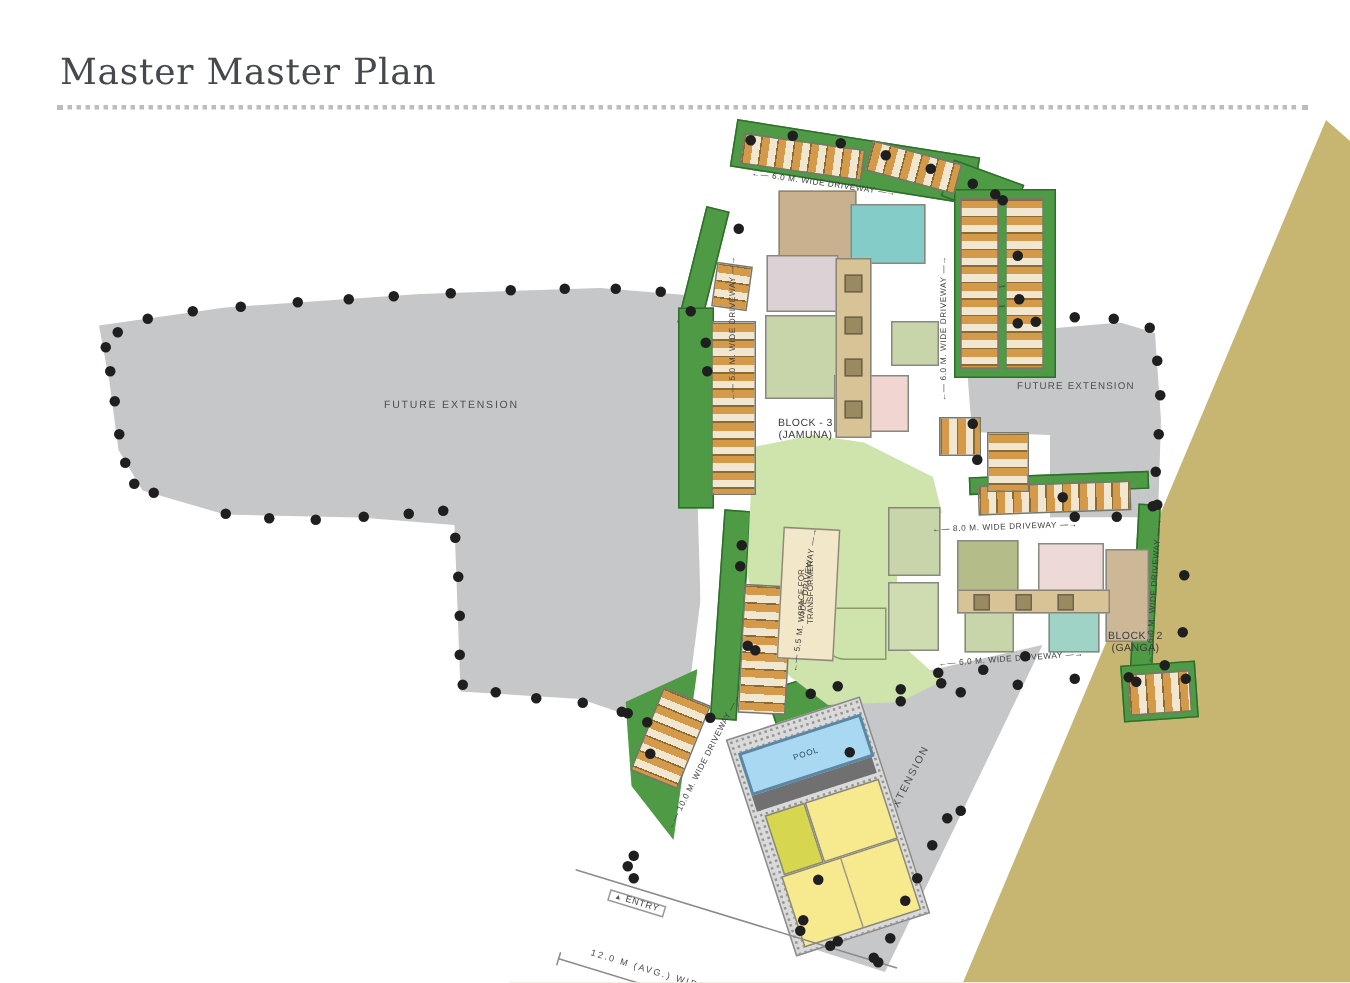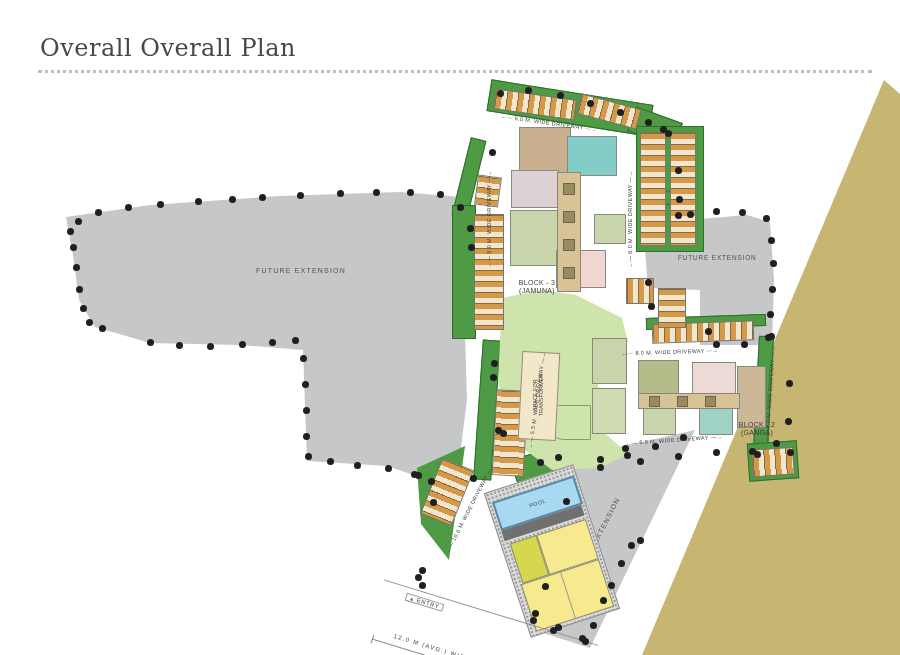--- a/index.html
+++ b/index.html
@@ -48,21 +48,21 @@
   #entry{position:absolute;left:26px;top:20px;font-size:6px;color:#3e3e3e;letter-spacing:.6px;
          border:1px solid #9a9a9a;padding:0 3px;background:#fff;}
   #entry::before{content:"\25B2";font-size:5px;margin-right:2px;color:#555;}
 </style>
 </head>
 <body>
 <div id="stage">
 
 <div id="gold-wedge"></div>
 
-<div id="page-title">Overall Overall Plan</div>
+<div id="page-title">Master Master Plan</div>
 <div id="title-rule"></div>
 
 <div class="grayext" style="left:60px;top:185px;width:410px;height:300px;border:none;
             clip-path:polygon(6px 32px,90px 20px,220px 11px,340px 7px,401px 12px,404px 115px,407px 215px,400px 270px,371px 296px,327px 281px,247px 276px,243px 165px,180px 160px,90px 158px,35px 142px,19px 115px,13px 70px);">
   <div style="position:absolute;inset:0;clip-path:inherit;border:0;"></div>
 </div>
 <div class="lbl fe" style="left:256px;top:267px;">FUTURE EXTENSION</div>
 
 <div class="grayext" style="left:640px;top:208px;width:140px;height:140px;border:none;
             clip-path:polygon(15px 20px,60px 11px,107px 7px,130px 14px,134px 72px,132px 137px,60px 137px,60px 82px,8px 80px,5px 42px);"></div>

